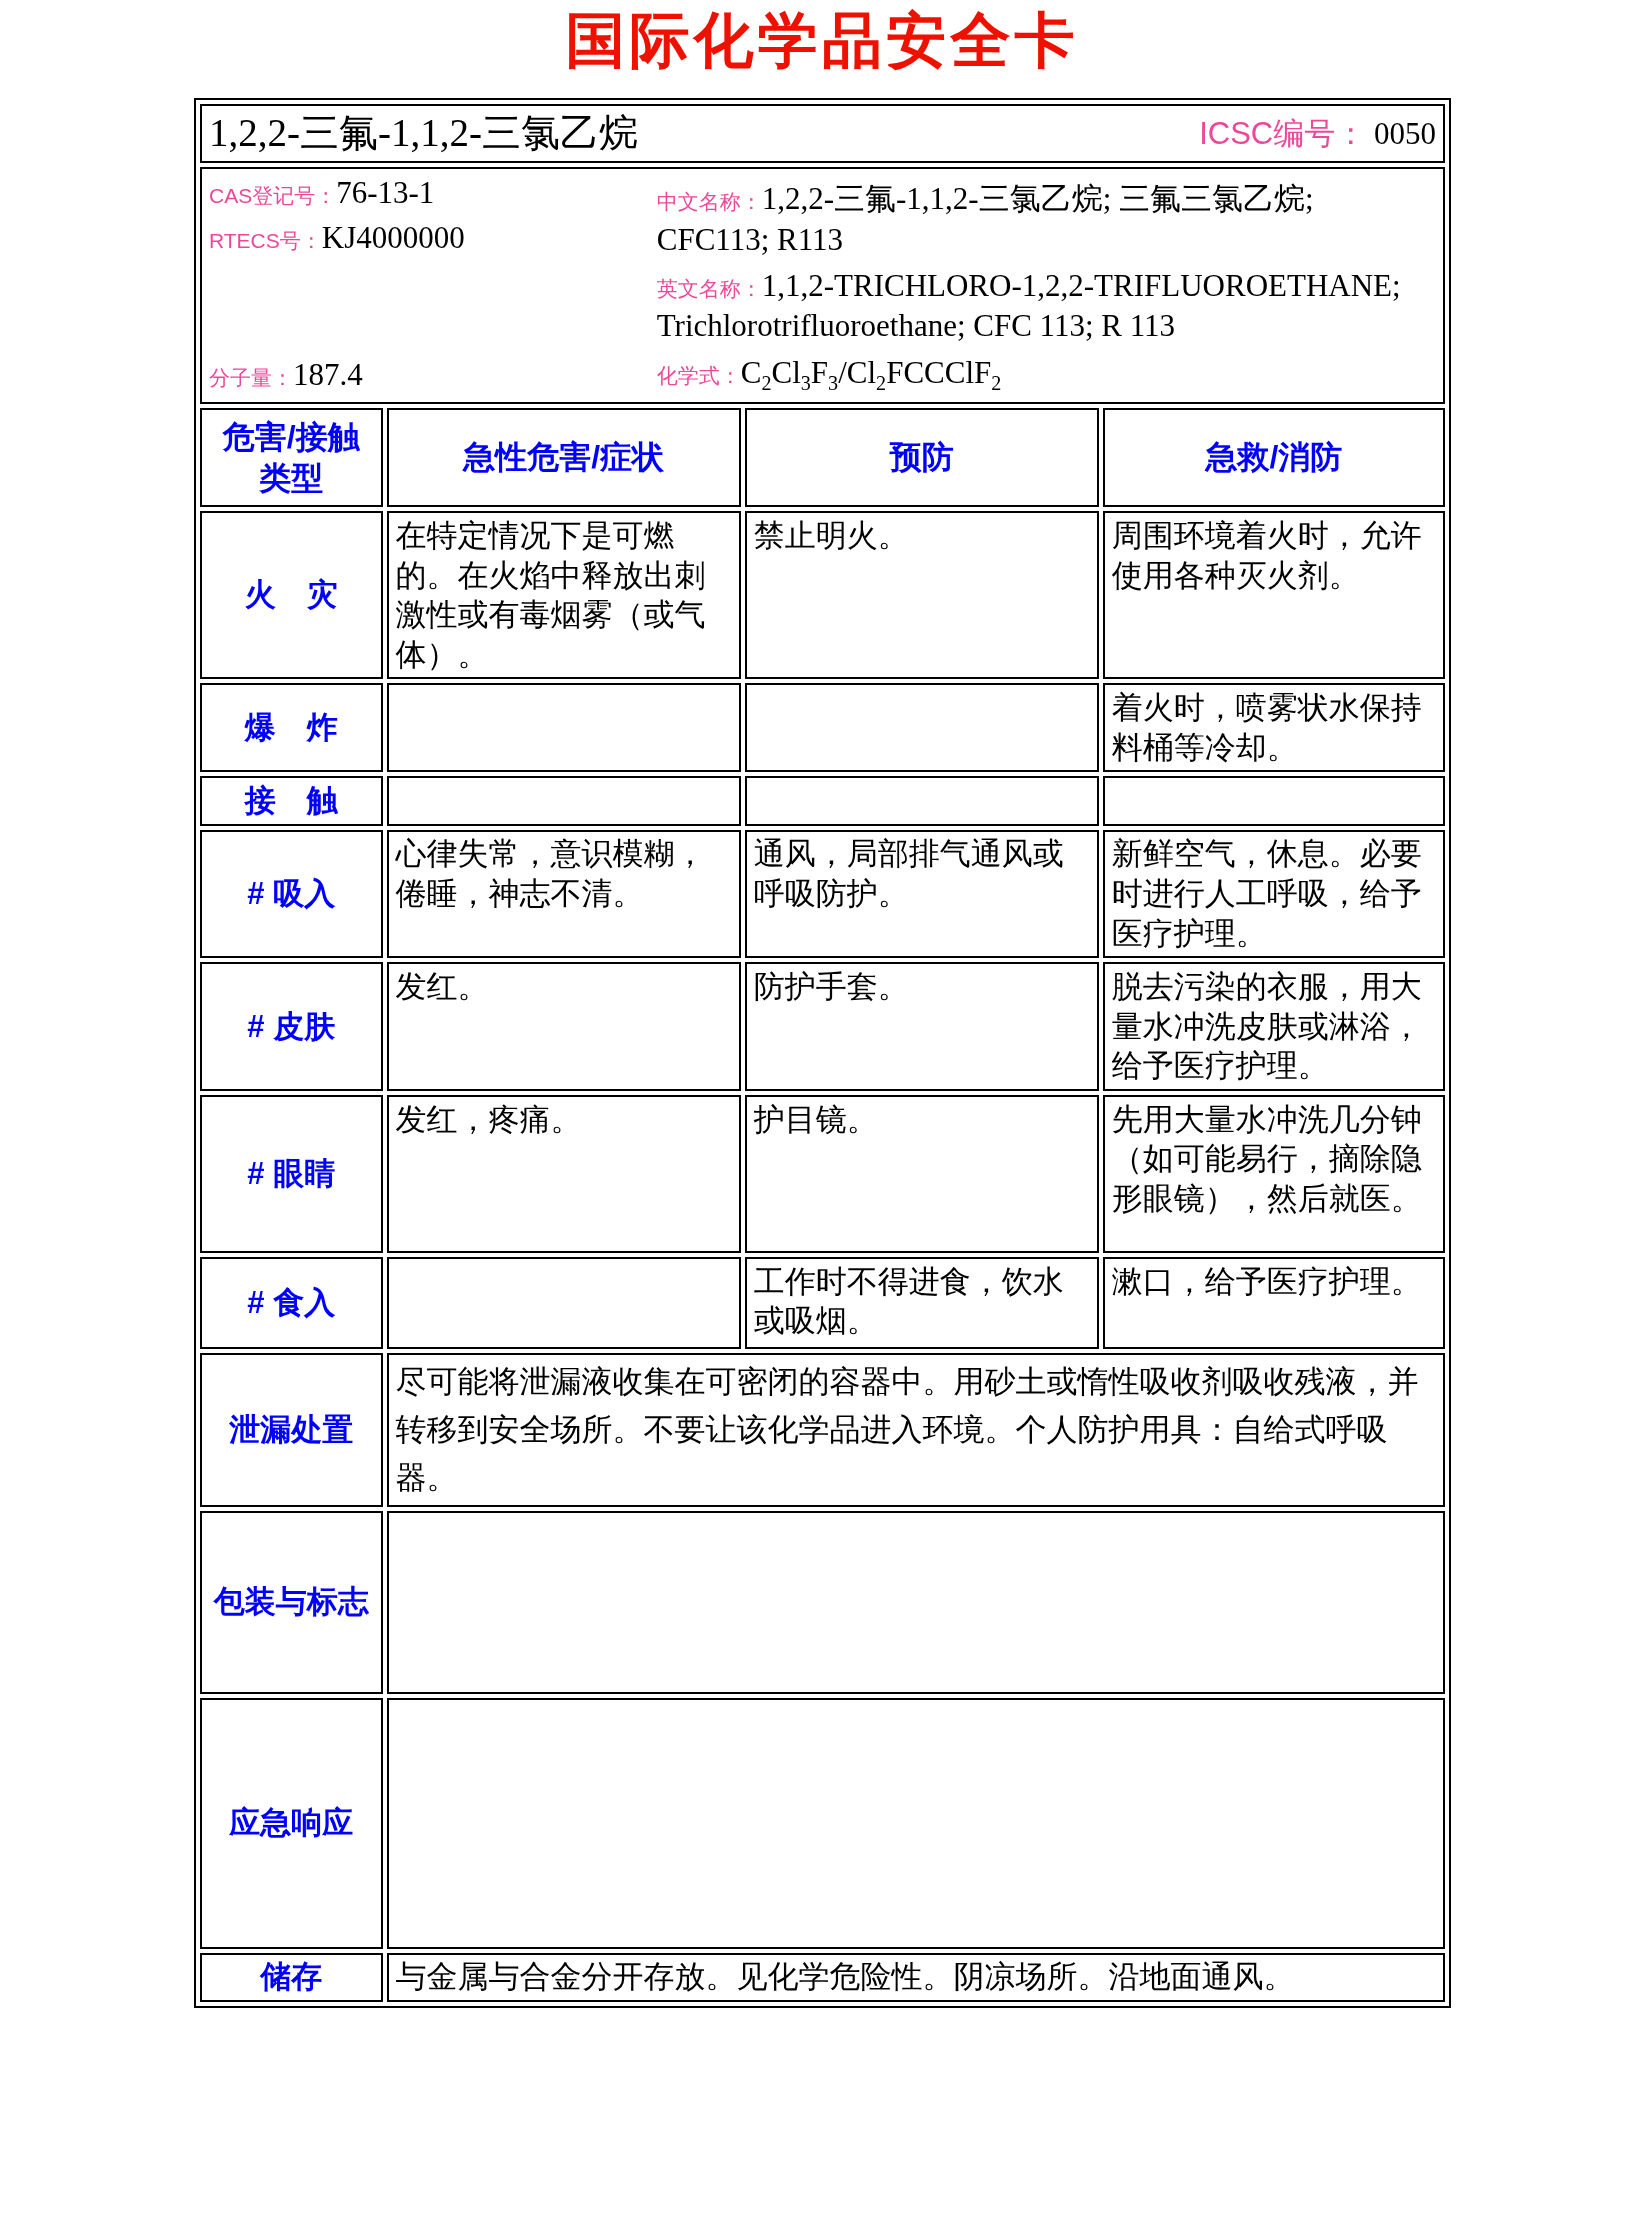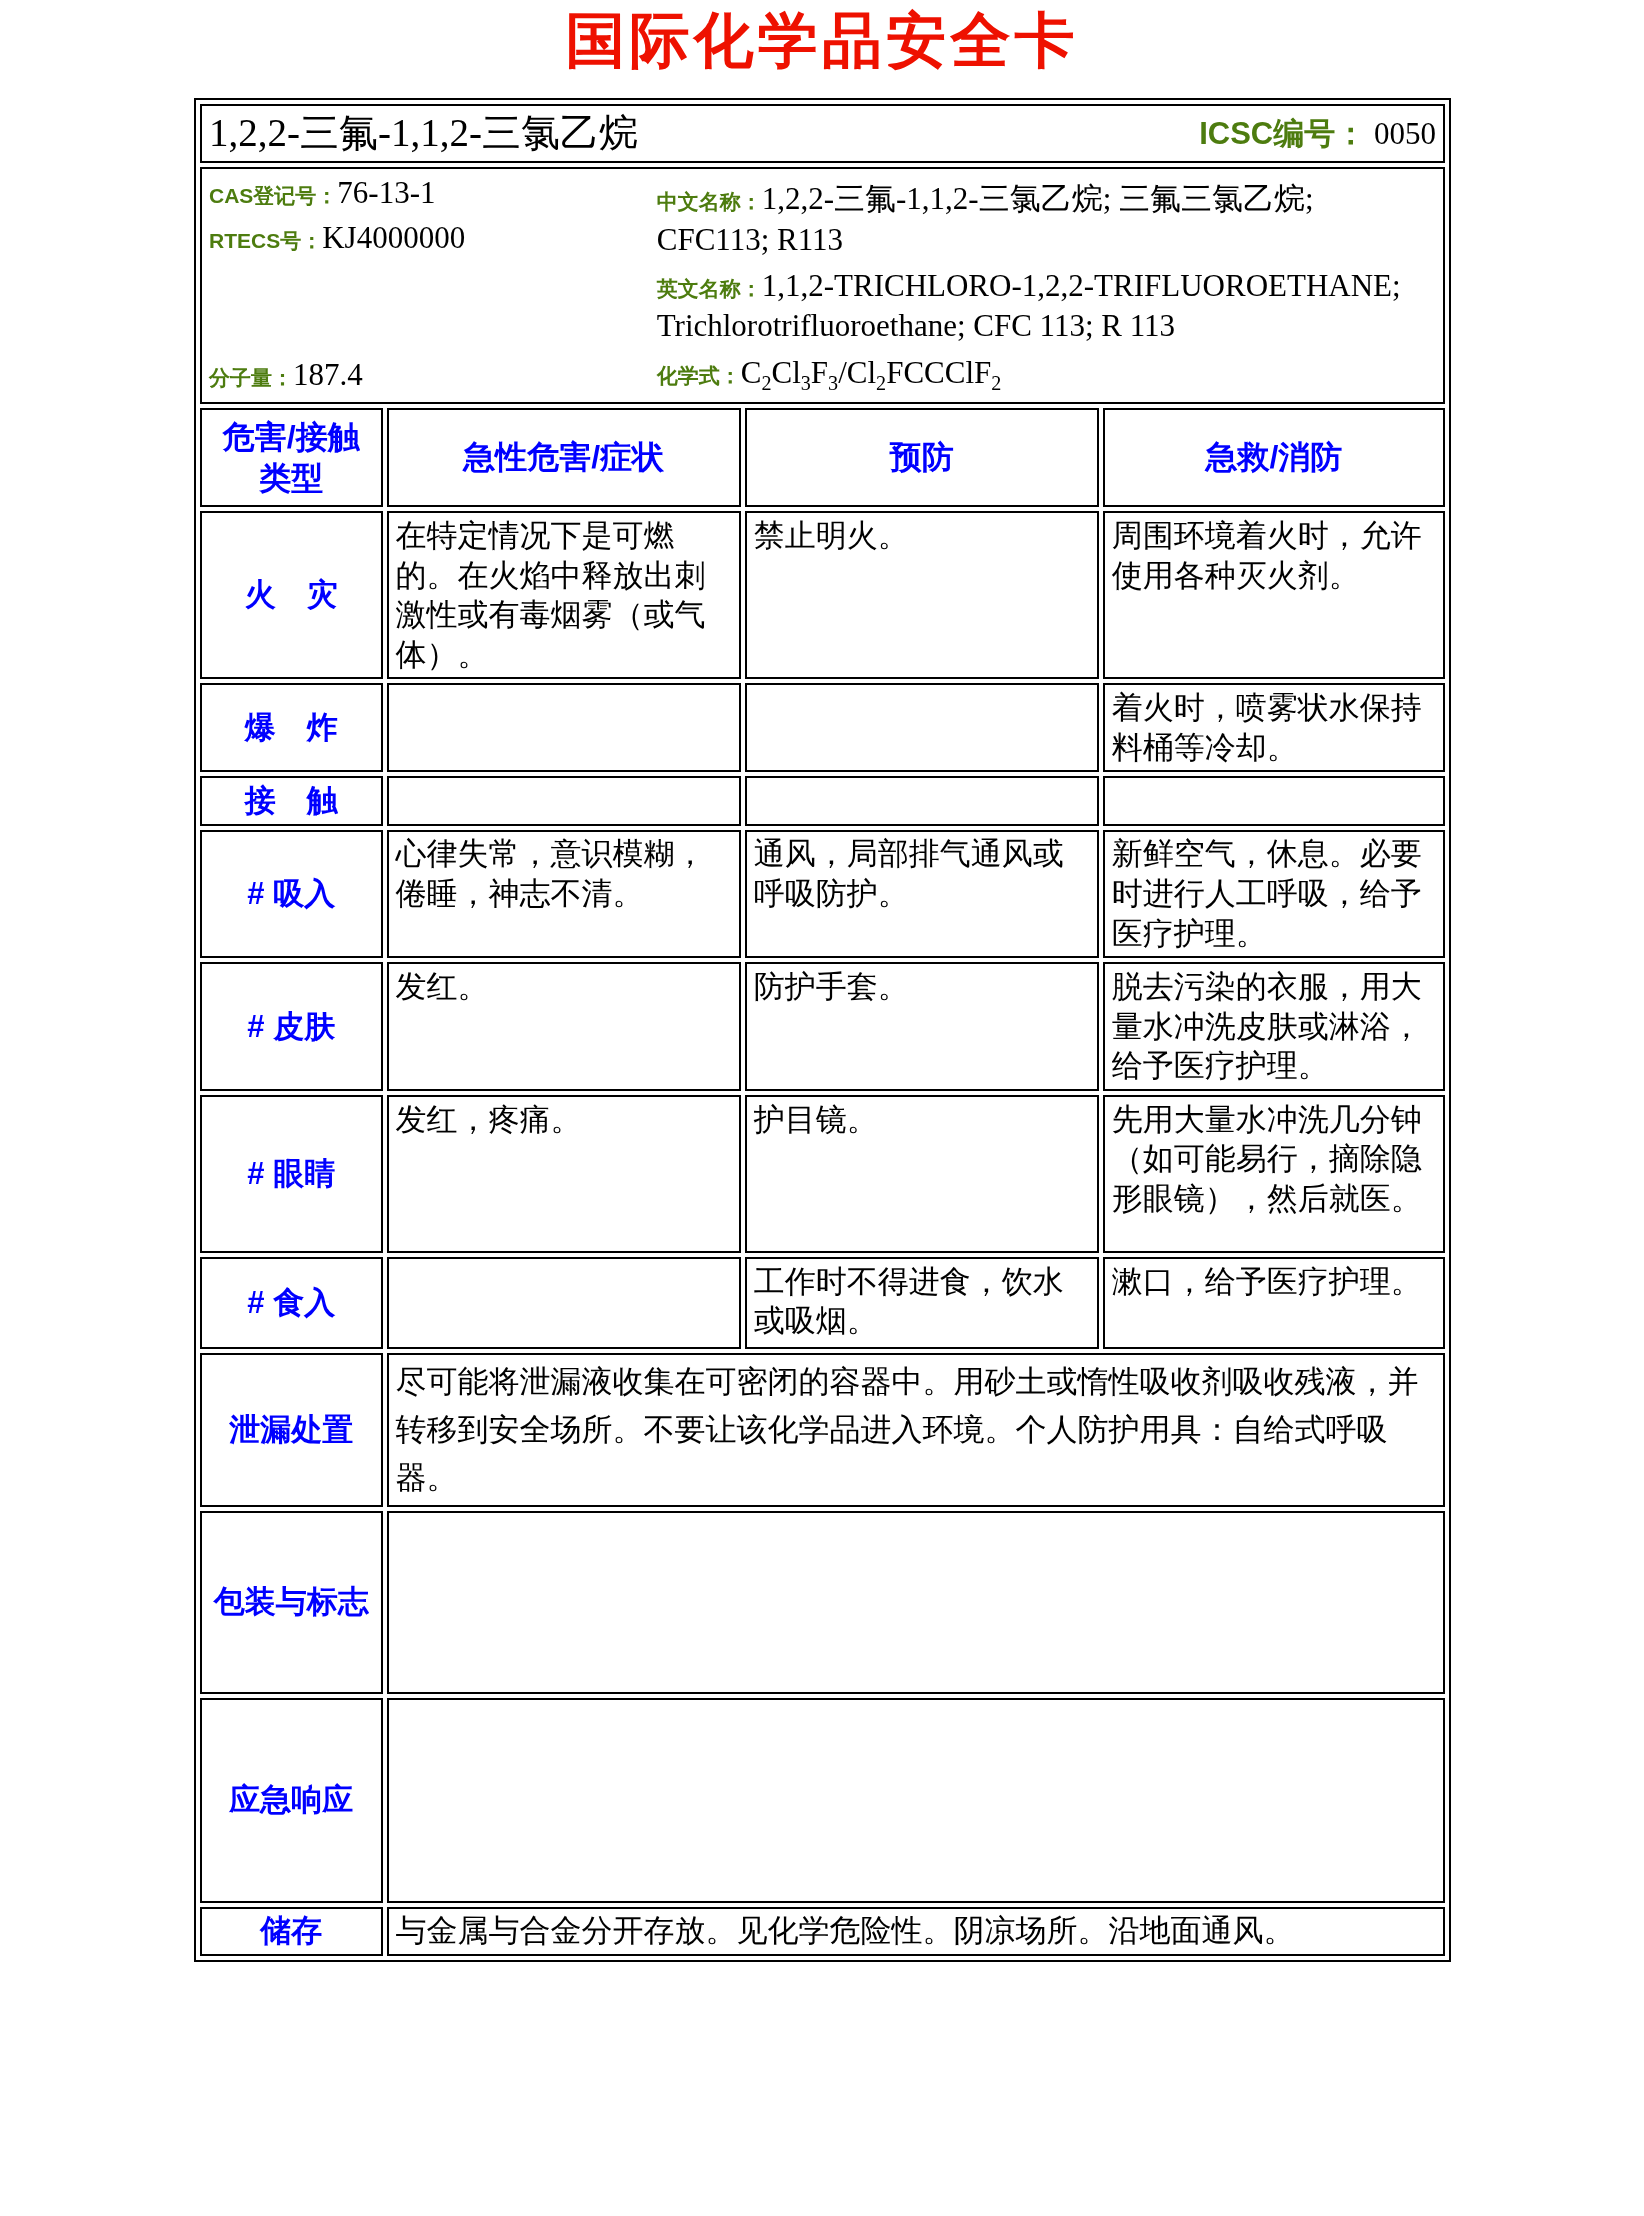--- a/index.html
+++ b/index.html
@@ -41,22 +41,22 @@
     border: 2.8px solid #000000;
     padding: 2.8px 7px;
     vertical-align: top;
     font-size: 31px;
     line-height: 1.28;
     background: #ffffff;
     word-break: break-word;
   }
   
   .blue-label {
-    color: #4d7c0f;
-    font-weight: bold;
+    color: #ec4899;
+    font-weight: normal;
     font-family: "Liberation Sans", "DejaVu Sans", sans-serif;
   }
   td.hazard-label {
     text-align: center;
     vertical-align: middle;
     color: #0000ff;
     font-weight: bold;
     font-family: "Liberation Sans", "DejaVu Sans", sans-serif;
     font-size: 31px;
   }
@@ -75,21 +75,21 @@
   tr.r-head  td { height: 99px; }
   tr.r-fire  td { height: 152px; }
   tr.r-expl  td { height: 73px; }
   tr.r-cont  td { height: 47px; }
   tr.r-inh   td { height: 115px; }
   tr.r-skin  td { height: 110px; }
   tr.r-eye   td { height: 158px; }
   tr.r-ing   td { height: 92px; }
   tr.r-spill td { height: 147px; }
   tr.r-pack  td { height: 183px; }
-  tr.r-emer  td { height: 205px; }
+  tr.r-emer  td { height: 251px; }
   tr.r-stor  td { height: 47px; vertical-align: middle; }
   
   .name-row-flex {
     display: flex; justify-content: space-between; align-items: center;
     width: 100%;
   }
   .chem-name { font-size: 39px; }
   .icsc-group { white-space: nowrap; }
   .icsc-group .blue-label { font-size: 31px; }
   .icsc-value { font-size: 31px; }

